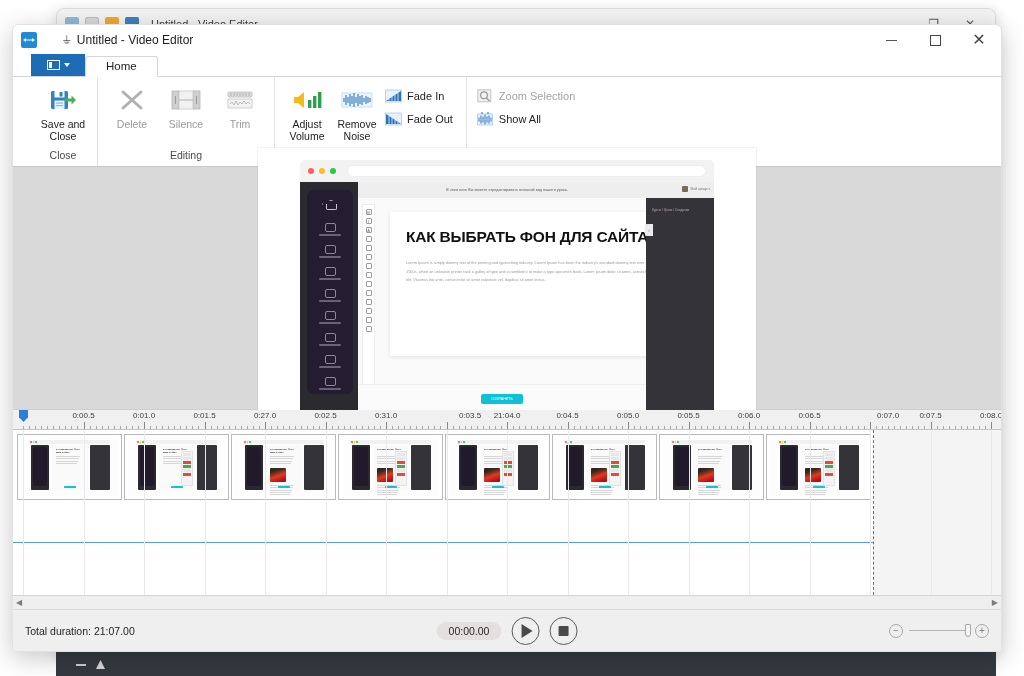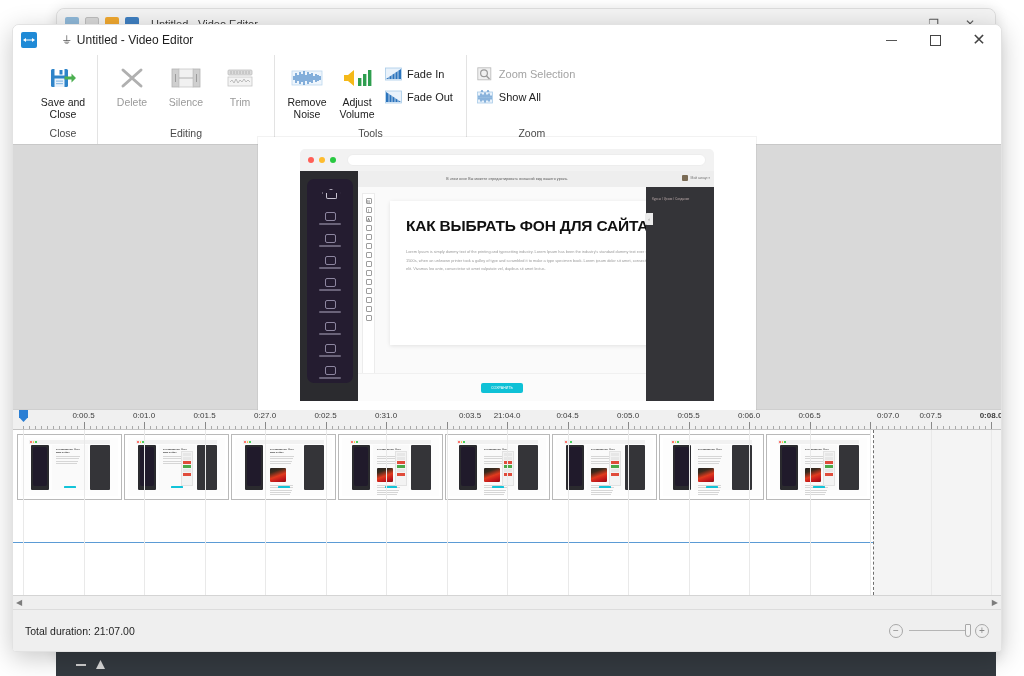--- a/index.html
+++ b/index.html
@@ -495,20 +495,27 @@
         </div>
       <div class="win-btn">
           <span class="glyph-max"></span>
         </div>
       <div class="win-btn close">
           <span class="glyph-close">✕</span>
         </div>
     </div>
   </div>
 
+  <div class="ribbon-tabs">
+    <div class="file-btn">
+      <span class="file-glyph"></span>
+      <span class="file-caret"></span>
+    </div>
+    <div class="tab">Home</div>
+  </div>
 
   <div class="ribbon">
 
     <div class="rgroup">
       <div class="rgroup-items">
         <div class="rbtn">
           <span class="ricon">
             <svg width="28" height="26" viewBox="0 0 28 26">
               <rect x="2" y="4" width="17" height="18" rx="1.5" fill="#2e84c9"></rect>
               <rect x="5.5" y="4" width="10" height="6.5" fill="#ffffff"></rect>
@@ -565,41 +572,41 @@
         </div>
       </div>
       <div class="rgroup-label">Editing</div>
     </div>
 
     <div class="rgroup">
       <div class="rgroup-items">
         <div class="rbtn wide">
           <span class="ricon">
             <svg width="32" height="24" viewBox="0 0 32 24">
+              <path d="M3 9 h4 l6 -5 v16 l-6 -5 h-4 z" fill="#f5b919"></path>
+              <rect x="17" y="12" width="3.4" height="8" fill="#2e9e4f"></rect>
+              <rect x="22" y="8" width="3.4" height="12" fill="#2e9e4f"></rect>
+              <rect x="27" y="4" width="3.4" height="16" fill="#2e9e4f"></rect>
+            </svg>
+          </span>
+          <span class="rbtn-label">Adjust</span>
+          <span class="rbtn-label">Volume</span>
+        </div>
+        <div class="rbtn wide">
+          <span class="ricon">
+            <svg width="32" height="24" viewBox="0 0 32 24">
               <rect x="1" y="5" width="30" height="14" fill="#eef5fc" stroke="#bcd6ee" stroke-width="0.8"></rect>
               <g stroke="#2b74bd" stroke-width="1.1">
                 <path d="M3 12 v-2 M5 12 v-5 M7 12 v-3 M9 12 v-6 M11 12 v-4 M13 12 v-7 M15 12 v-3 M17 12 v-6 M19 12 v-4 M21 12 v-5 M23 12 v-2 M25 12 v-4 M27 12 v-3 M29 12 v-2"></path>
                 <path d="M3 12 v2 M5 12 v5 M7 12 v3 M9 12 v6 M11 12 v4 M13 12 v7 M15 12 v3 M17 12 v6 M19 12 v4 M21 12 v5 M23 12 v2 M25 12 v4 M27 12 v3 M29 12 v2"></path>
               </g>
             </svg>
           </span>
           <span class="rbtn-label">Remove</span>
           <span class="rbtn-label">Noise</span>
-        </div>
-        <div class="rbtn wide">
-          <span class="ricon">
-            <svg width="32" height="24" viewBox="0 0 32 24">
-              <path d="M3 9 h4 l6 -5 v16 l-6 -5 h-4 z" fill="#f5b919"></path>
-              <rect x="17" y="12" width="3.4" height="8" fill="#2e9e4f"></rect>
-              <rect x="22" y="8" width="3.4" height="12" fill="#2e9e4f"></rect>
-              <rect x="27" y="4" width="3.4" height="16" fill="#2e9e4f"></rect>
-            </svg>
-          </span>
-          <span class="rbtn-label">Adjust</span>
-          <span class="rbtn-label">Volume</span>
         </div>
         <div class="small-col">
           <div class="small-btn">
             <span class="sicon">
               <svg width="17" height="14" viewBox="0 0 17 14">
                 <rect x="0.5" y="1" width="16" height="12" fill="#e9f2fb" stroke="#a9cbe8" stroke-width="0.8"></rect>
                 <path d="M1 12 L16 2 L16 12 Z" fill="#2b74bd"></path>
                 <path d="M4 12 v-2 M7 12 v-4 M10 12 v-6 M13 12 v-8" stroke="#ffffff" stroke-width="0.7"></path>
               </svg>
             </span>
@@ -937,21 +944,21 @@
         <div class="tick-label" style="left: 675.5px;">0:05.5</div>
         <div class="tick major" style="left: 736px;"></div>
         <div class="tick-label" style="left: 736px;">0:06.0</div>
         <div class="tick major" style="left: 796.5px;"></div>
         <div class="tick-label" style="left: 796.5px;">0:06.5</div>
         <div class="tick major" style="left: 857px;"></div>
         <div class="tick-label" style="left: 875px;">0:07.0</div>
         <div class="tick major" style="left: 917.5px;"></div>
         <div class="tick-label" style="left: 917.5px;">0:07.5</div>
         <div class="tick major" style="left: 978px;"></div>
-        <div class="tick-label" style="left: 978px; font-weight: bold;">0:08.0</div>
+        <div class="tick-label" style="left: 978px;">0:08.0</div>
       </div>
 
     <div class="tracks" id="tracks">
       <div class="track-video" id="video-track">
           <div class="clip" style="left: 4px; width: 105px;">
             <div class="thumb">
               <div class="th-chrome">
                 <span class="th-dot" style="background:#ff5f57"></span>
                 <span class="th-dot" style="background:#febc2e"></span>
                 <span class="th-dot" style="background:#28c840"></span>
@@ -1263,20 +1270,29 @@
 
     <div class="hscroll">
       <span class="scroll-arrow">◀</span>
       <span class="scroll-arrow">▶</span>
     </div>
   </div>
 
   <div class="statusbar">
     <span class="total-dur">Total duration: 21:07.00</span>
 
+    <div class="transport">
+      <span class="time-pill">00:00.00</span>
+      <span class="circle-btn">
+          <span class="play-tri"></span>
+        </span>
+      <span class="circle-btn">
+          <span class="stop-sq"></span>
+        </span>
+    </div>
 
     <div class="zoom-ctl">
       <span class="zc-btn">−</span>
       <span class="zoom-track">
         <span class="zoom-handle"></span>
       </span>
       <span class="zc-btn">+</span>
     </div>
   </div>
 </div>

